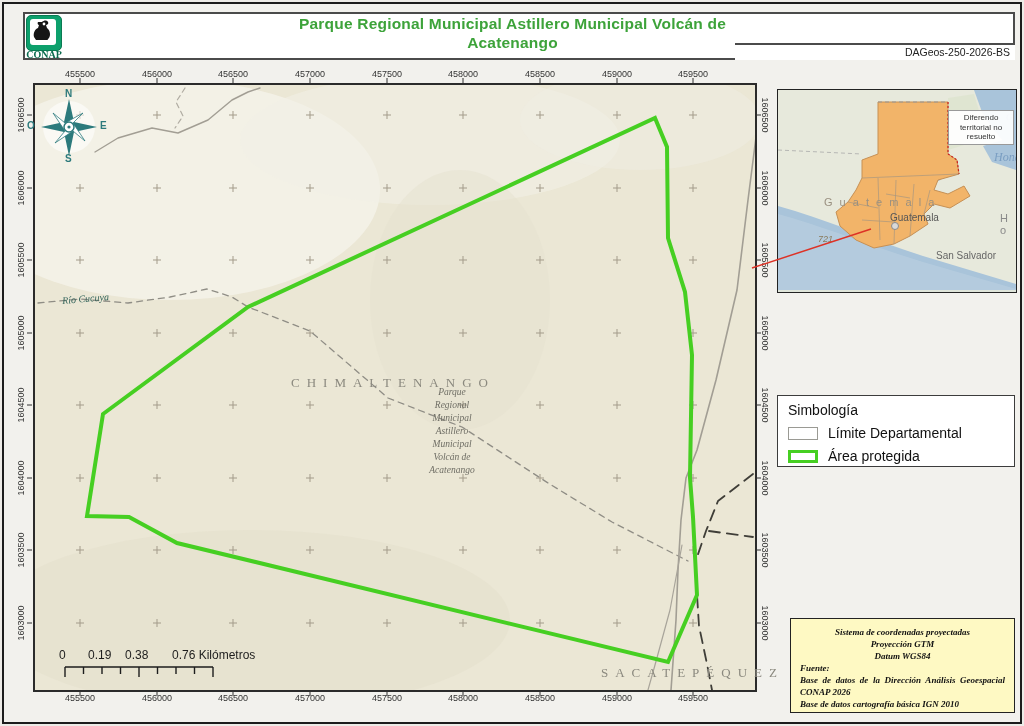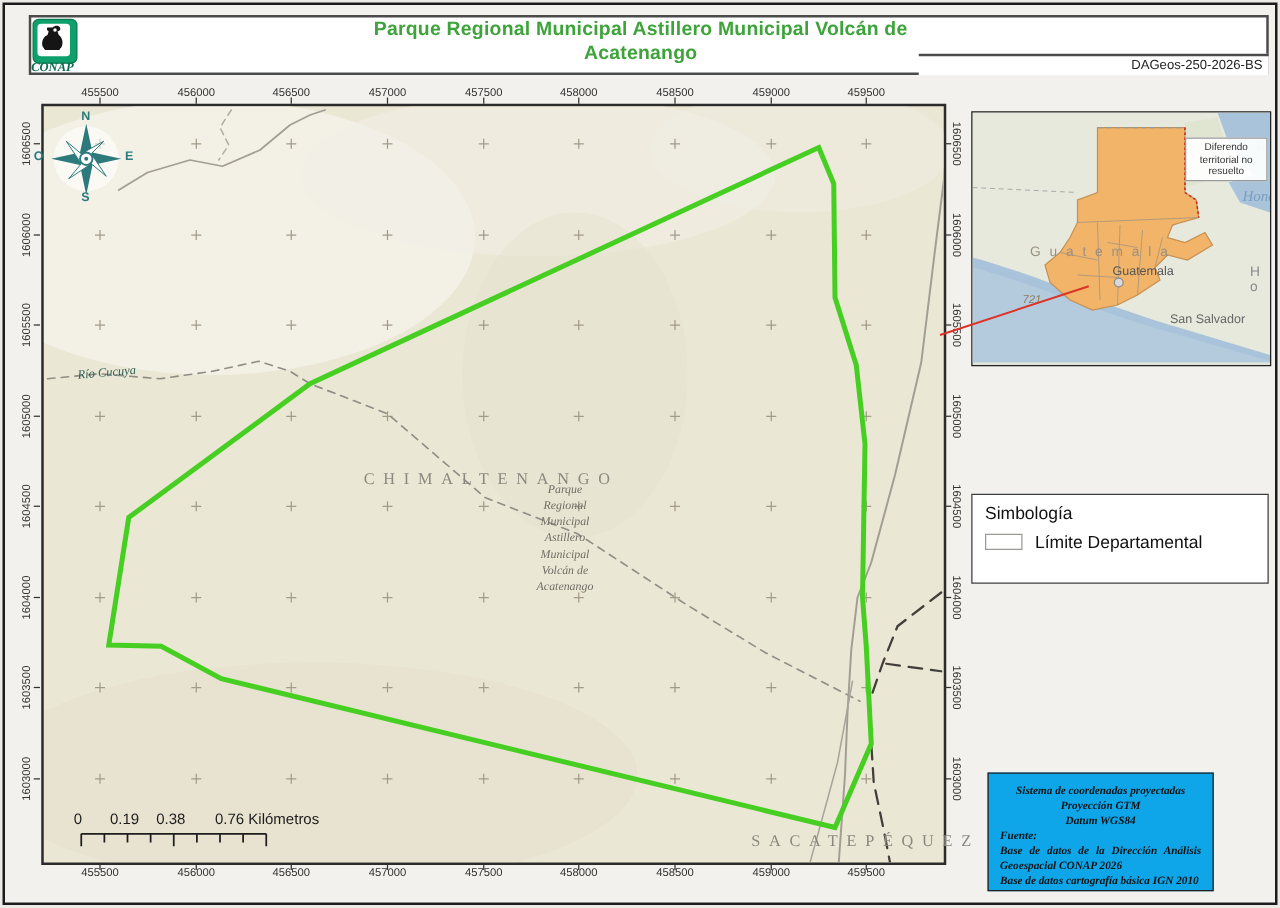--- a/index.html
+++ b/index.html
@@ -8,22 +8,22 @@
   .abs{position:absolute;}
   #outer-border{left:2px;top:2px;width:1016px;height:718px;border:2px solid #1c1c1c;background:#f2f1ed;}
   
   #header-box{left:23px;top:12px;width:992px;height:48px;background:#fff;border:2px solid #4b4b4b;box-sizing:border-box;}
   #title{left:60px;top:14px;width:905px;text-align:center;color:#3da33a;font-size:15.5px;font-weight:600;line-height:19px;letter-spacing:.2px;}
   #dageos-box{left:735px;top:43px;width:280px;height:17px;border-top:2px solid #4b4b4b;background:#fff;
               text-align:right;font-size:10.5px;color:#222;line-height:15px;padding-right:5px;box-sizing:border-box;}
   #logo{left:25px;top:15px;width:38px;height:44px;}
   #logo .badge{position:absolute;left:1px;top:0;width:34px;height:34px;background:#0da06c;border-radius:5px;border:1px solid #0a7a52;}
   #logo .badge-inner{position:absolute;left:5px;top:4px;width:26px;height:26px;background:#fff;border-radius:3px;}
-  #logo .conap-text{position:absolute;left:0;top:34px;width:38px;font-family:"Liberation Serif",serif;
-                    font-weight:bold;font-size:10px;color:#0b6b4e;font-style:italic;}
+  #logo .conap-text{position:absolute;left:0;top:34px;width:38px;text-align:center;font-family:"Liberation Serif",serif;
+                    font-weight:bold;font-size:10px;color:#0b6b4e;}
   
   #map-panel{left:33px;top:83px;width:720px;height:605px;border:2px solid #2b2b2b;background:#ebe7d5;overflow:hidden;}
   .axis-label{position:absolute;width:60px;height:12px;text-align:center;font-size:9px;color:#333;}
   .map-label{position:absolute;font-family:"Liberation Serif",serif;color:#8b897f;}
   #label-chimaltenango{left:291px;top:375px;font-size:13px;letter-spacing:7px;}
   #label-sacatepequez{left:601px;top:665px;font-size:13px;letter-spacing:7px;}
   #label-park{left:402px;top:370px;width:100px;text-align:center;font-style:italic;font-size:9.5px;line-height:13px;color:#6e6d64;white-space:pre-line;margin-top:16px;}
   #label-rio{left:62px;top:293px;font-style:italic;font-size:10px;color:#2f6157;transform:rotate(-5deg);}
   .compass-letter{position:absolute;font-size:10px;font-weight:bold;color:#2c7a7c;}
   
@@ -31,21 +31,21 @@
   #scalebar span{position:absolute;top:0;}
   
   #inset-box{left:777px;top:89px;width:238px;height:202px;border:1.5px solid #222;background:#dfe5da;overflow:hidden;}
   .inset-label{position:absolute;color:#8a8274;}
   #legend-box{left:777px;top:356px;width:238px;height:72px;border:1.5px solid #3c3c3c;background:#fff;box-sizing:border-box;padding:6px 10px;margin-top:39px;}
   #legend-title{font-size:14px;color:#111;}
   .legend-item{display:flex;align-items:center;margin-top:7px;font-size:14px;color:#111;}
   .legend-swatch{width:30px;height:13px;background:#fff;margin-right:10px;box-sizing:border-box;}
   #swatch-limite{border:1.5px solid #9a9a94;}
   #swatch-area{border:3px solid #46cf22;}
-  #source-box{left:790px;top:618px;width:181px;height:95px;border:1.5px solid #222;background:#0ea5e9;box-sizing:border-box;
+  #source-box{left:790px;top:618px;width:225px;height:95px;border:1.5px solid #222;background:#fef9c3;box-sizing:border-box;
               padding:7px 9px;font-family:"Liberation Serif",serif;font-style:italic;font-weight:bold;font-size:9px;color:#111;line-height:12px;}
   #source-box .c{text-align:center;}
   #source-box .j{text-align:justify;}
   #overlay-svg{left:0;top:0;pointer-events:none;z-index:60;}
   .note-box{position:absolute;background:rgba(255,255,255,.92);border:1px solid #999;color:#333;font-size:8px;line-height:9.5px;text-align:center;padding:2px 3px;}
 </style>
 </head>
 <body>
 
 <div id="outer-border" class="abs"></div>
@@ -254,20 +254,24 @@
   <div class="inset-label" style="left:216px;top:60px;font-size:12px;font-style:italic;color:#7a9ec2;font-family:'Liberation Serif',serif;">Hond</div>
   <div class="note-box" style="left:170px;top:20px;width:58px;">Diferendo territorial no resuelto</div>
 </div>
 
 <div id="legend-box" class="abs">
   <div id="legend-title">Simbología</div>
   <div class="legend-item">
     <div class="legend-swatch" id="swatch-limite"></div>
     <span>Límite Departamental</span>
   </div>
+  <div class="legend-item">
+    <div class="legend-swatch" id="swatch-area"></div>
+    <span>Área protegida</span>
+  </div>
 </div>
 
 <div id="source-box" class="abs">
   <div class="c">Sistema de coordenadas proyectadas</div>
   <div class="c">Proyección GTM</div>
   <div class="c">Datum WGS84</div>
   <div>Fuente:</div>
   <div class="j">Base de datos de la Dirección Análisis Geoespacial CONAP 2026</div>
   <div>Base de datos cartografía básica IGN 2010</div>
 </div>

